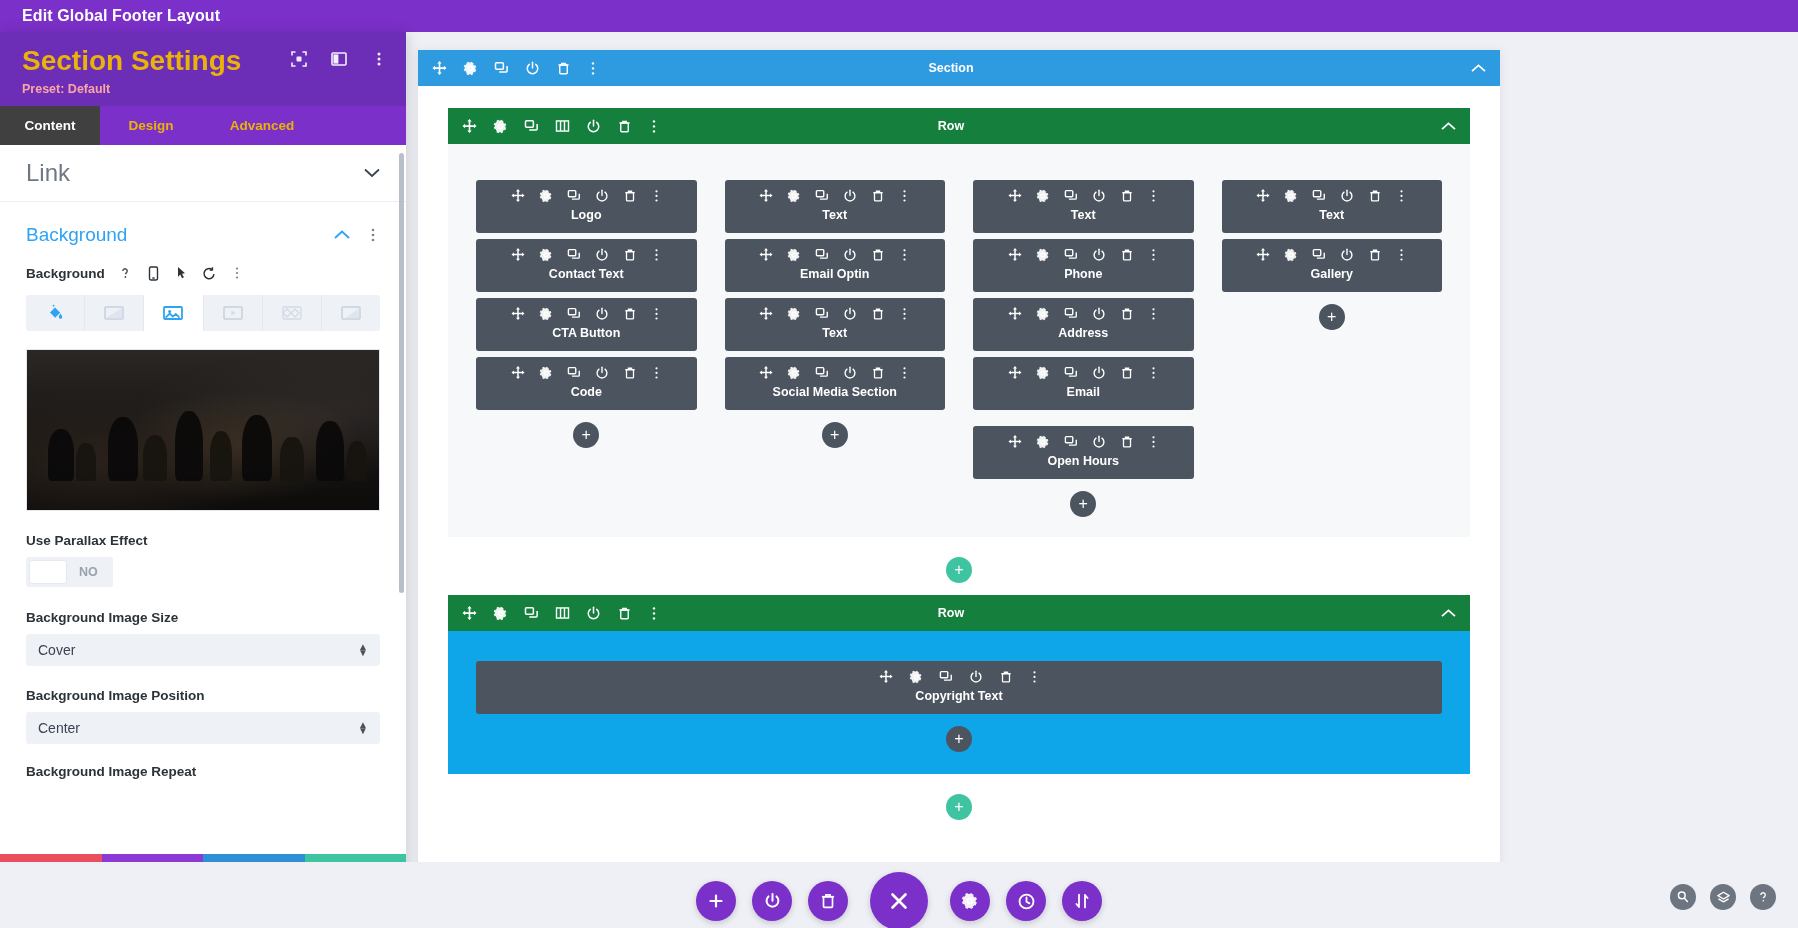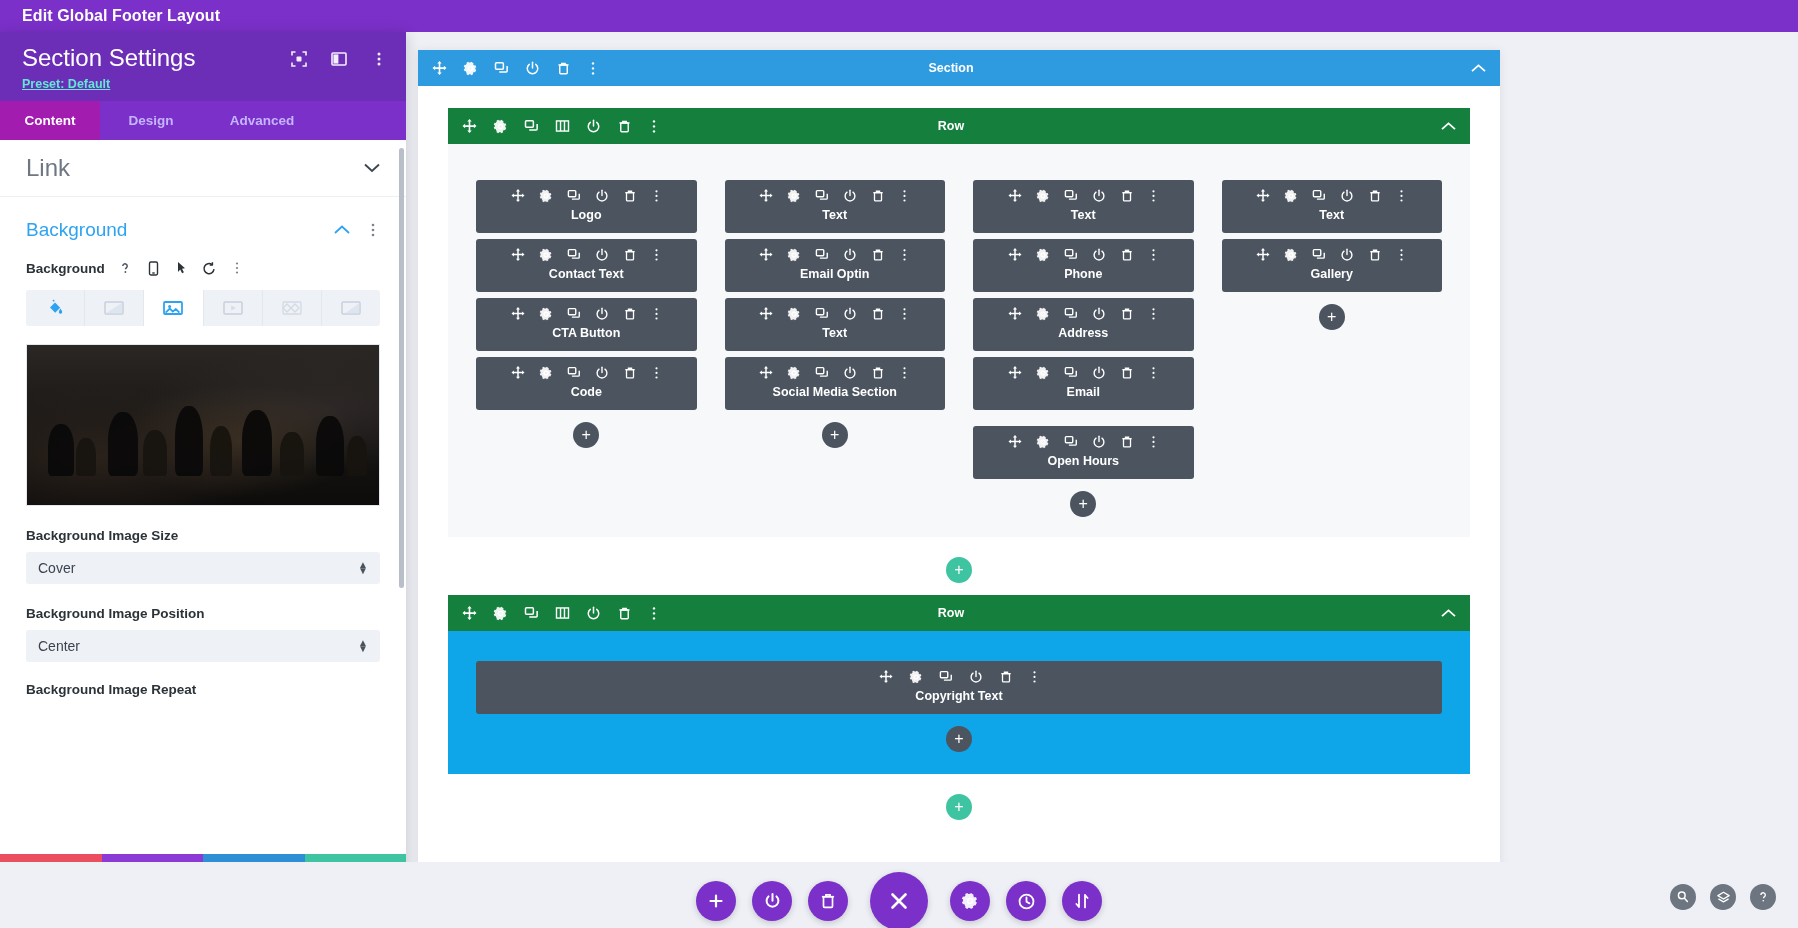--- a/index.html
+++ b/index.html
@@ -28,43 +28,43 @@
     background: #ffffff;
     box-shadow: 0 2px 14px rgba(0,0,0,.18);
     display: flex; flex-direction: column;
     overflow: hidden;
   }
   .panel-head {
     background: #6c2eb7; padding: 12px 20px 10px 22px;
     position: relative; flex: none;
   }
   .panel-title {
-    color: #ffffff; font-size: 24px; font-weight: 400; line-height: 1.2;
+    color: #eab308; font-size: 28px; font-weight: 700; line-height: 1.2;
   }
   .panel-preset {
-    color: #5eead4; font-size: 12.5px; font-weight: 700; margin-top: 4px; text-decoration: underline;
+    color: #fca5a5; font-size: 12.5px; font-weight: 700; margin-top: 4px;
   }
   .panel-head-icons {
     position: absolute; right: 18px; top: 18px;
     display: flex; align-items: center; gap: 22px;
   }
   .hicon { width: 18px; height: 18px; opacity: .92; cursor: pointer; }
   .hicon svg { display:block; }
 
   .tabs {
     display: flex; background: #7b30c9; flex: none;
   }
   .tab {
-    padding: 12px 0 12px 0; color: #c4b5fd; font-size: 13.5px; font-weight: 700;
+    padding: 12px 0 12px 0; color: #eab308; font-size: 13.5px; font-weight: 700;
     cursor: pointer; text-align: center;
   }
   .tab.t1 { width: 100px; }
   .tab.t2 { width: 102px; }
   .tab.t3 { width: 120px; }
-  .tab.active { background: #a21caf; color: #ffffff; text-align: center; }
+  .tab.active { background: #404040; color: #ffffff; text-align: center; }
 
   .panel-body {
     flex: 1; overflow: hidden; position: relative; background: #fff;
   }
   .scroll-inner { padding: 0 0 0 0; }
 
   .section-row {
     padding: 14px 26px 14px 26px;
     border-bottom: 1px solid #eceff4;
     display: flex; align-items: center; justify-content: space-between;
@@ -378,20 +378,27 @@
           <div class="fig c" style="left:33%; width:24px; height:46px;"></div>
           <div class="fig" style="left:42%; width:28px; height:70px;"></div>
           <div class="fig c" style="left:52%; width:22px; height:50px;"></div>
           <div class="fig" style="left:61%; width:30px; height:66px;"></div>
           <div class="fig c" style="left:72%; width:24px; height:44px;"></div>
           <div class="fig" style="left:82%; width:28px; height:60px;"></div>
           <div class="fig c" style="left:91%; width:20px; height:40px;"></div>
         </div>
       </div>
 
+      <div class="fld">
+        <div class="fld-label">Use Parallax Effect</div>
+        <div class="toggle">
+          <div class="toggle-knob"></div>
+          <span class="toggle-text">NO</span>
+        </div>
+      </div>
 
       <div class="fld">
         <div class="fld-label">Background Image Size</div>
         <div class="select">
           <span>Cover</span>
           <span class="spin">
               <span>▲</span>
               <span>▼</span>
             </span>
         </div>

